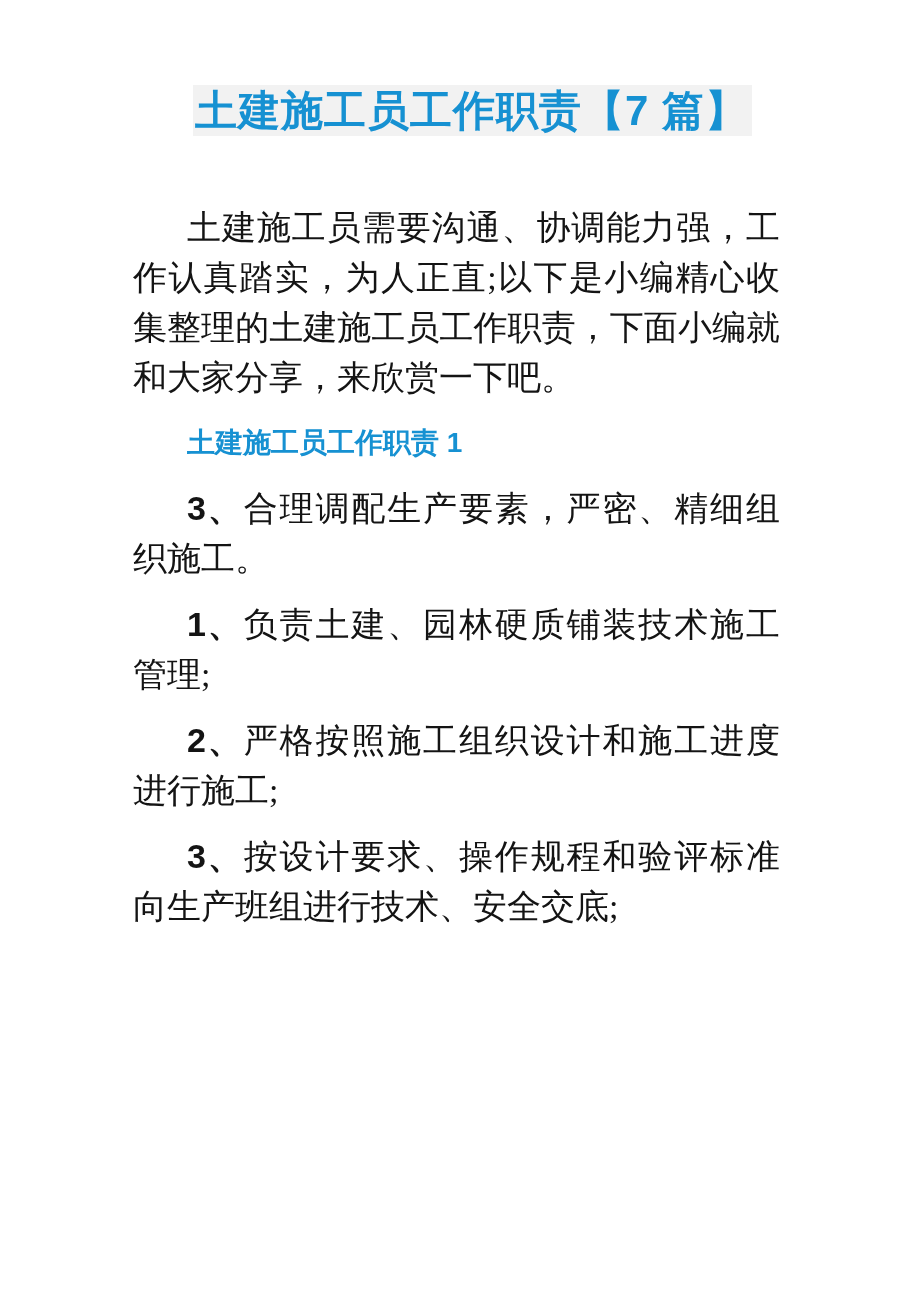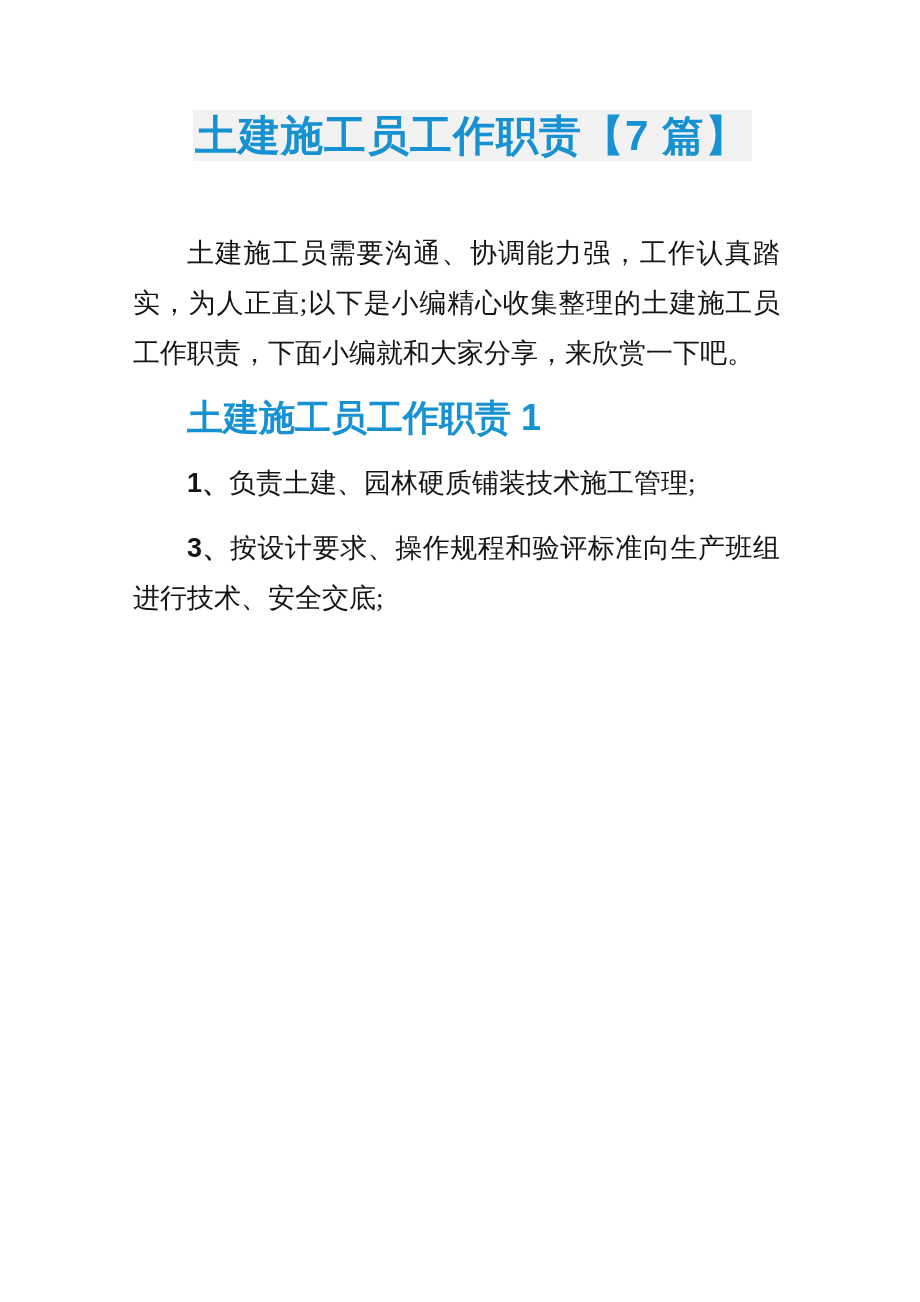--- a/index.html
+++ b/index.html
@@ -10,49 +10,49 @@
   .page {
     position: relative;
     width: 920px;
     height: 1302px;
     background: #ffffff;
     overflow: hidden;
   }
   .content {
     box-sizing: border-box;
     width: 920px;
-    padding: 106px 128px 0 133px;
+    padding: 81px 128px 0 133px;
   }
   .doc-title {
     margin: 0 0 62px 60px;
     font-family: "Liberation Sans", "DejaVu Sans", sans-serif;
     font-weight: 700;
     font-size: 42px;
     line-height: 60px;
     color: #1691d2;
     letter-spacing: 1px;
     white-space: nowrap;
   }
   .doc-title .title-text {
     background: #f2f2f2;
     padding: 2px 4px 2px 2px;
   }
   .section-heading {
     margin: 0 0 15px 54px;
     font-family: "Liberation Sans", "DejaVu Sans", sans-serif;
     font-weight: 700;
-    font-size: 36px;
+    font-size: 28px;
     line-height: 50px;
     color: #1691d2;
   }
   .body-para {
     margin: 0 12px 15px 0;
     font-family: "Liberation Serif", "DejaVu Serif", serif;
     font-weight: 400;
-    font-size: 27px;
+    font-size: 34px;
     line-height: 50px;
     color: #141414;
     text-indent: 54px;
     text-align: justify;
   }
   .body-para.item::first-letter {
     font-family: "Liberation Sans", "DejaVu Sans", sans-serif;
     font-weight: 600;
   }
 </style>
@@ -61,19 +61,21 @@
 
 <div class="page">
   <div class="content">
 
     <h1 class="doc-title"><span class="title-text">土建施工员工作职责【7 篇】</span></h1>
 
     <p class="body-para intro">土建施工员需要沟通、协调能力强，工作认真踏实，为人正直;以下是小编精心收集整理的土建施工员工作职责，下面小编就和大家分享，来欣赏一下吧。</p>
 
     <h2 class="section-heading">土建施工员工作职责 1</h2>
 
+    <p class="body-para item">3、合理调配生产要素，严密、精细组织施工。</p>
 
 
     <p class="body-para item">1、负责土建、园林硬质铺装技术施工管理;</p>
+    <p class="body-para item">2、严格按照施工组织设计和施工进度进行施工;</p>
     <p class="body-para item">3、按设计要求、操作规程和验评标准向生产班组进行技术、安全交底;</p>
 
   </div>
 </div>
 
 </body></html>

